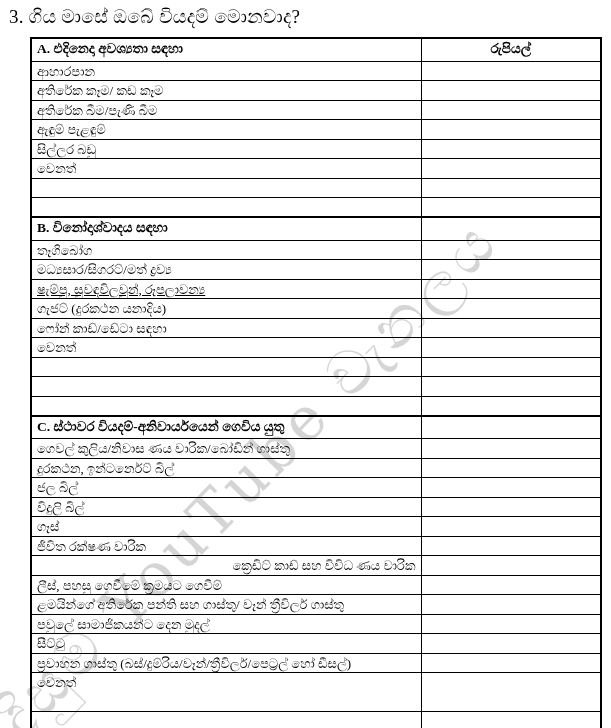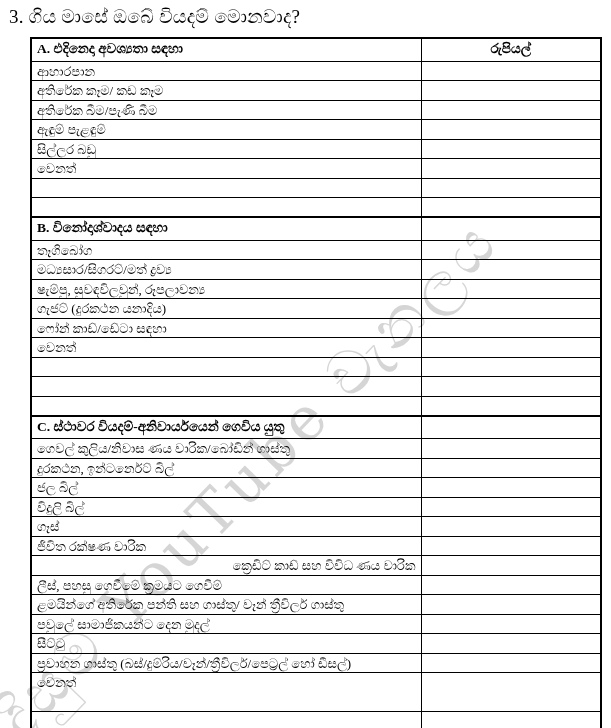--- a/index.html
+++ b/index.html
@@ -98,21 +98,21 @@
           <td></td>
         </tr>
         <tr style="height: 19.5px;">
           <td>තෑගිබෝග</td>
           <td></td>
         </tr>
         <tr style="height: 19.5px;">
           <td>මධ්‍යසාර/සිගරට්/මත් ද්‍රව්‍ය</td>
           <td></td>
         </tr>
-        <tr style="height: 19.5px;">
+        <tr style="height: 19.5px; text-decoration: underline;">
           <td>ෂැම්පු, සුවඳවිලවුන්, රූපලාවන්‍ය</td>
           <td></td>
         </tr>
         <tr style="height: 19.5px;">
           <td>ගැජට් (දුරකථන යනාදිය)</td>
           <td></td>
         </tr>
         <tr style="height: 19.5px; border-radius: 8px;">
           <td>ෆෝන් කාඩ්/ඩේටා සඳහා</td>
           <td></td>

